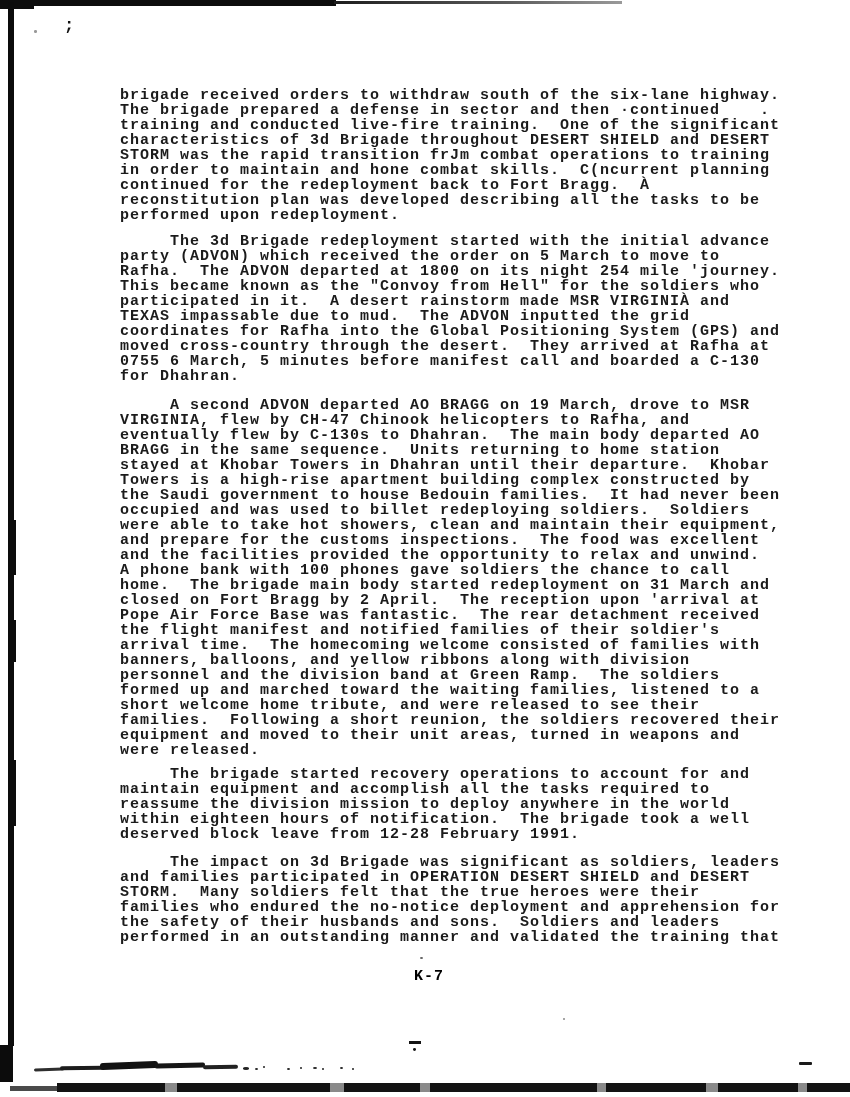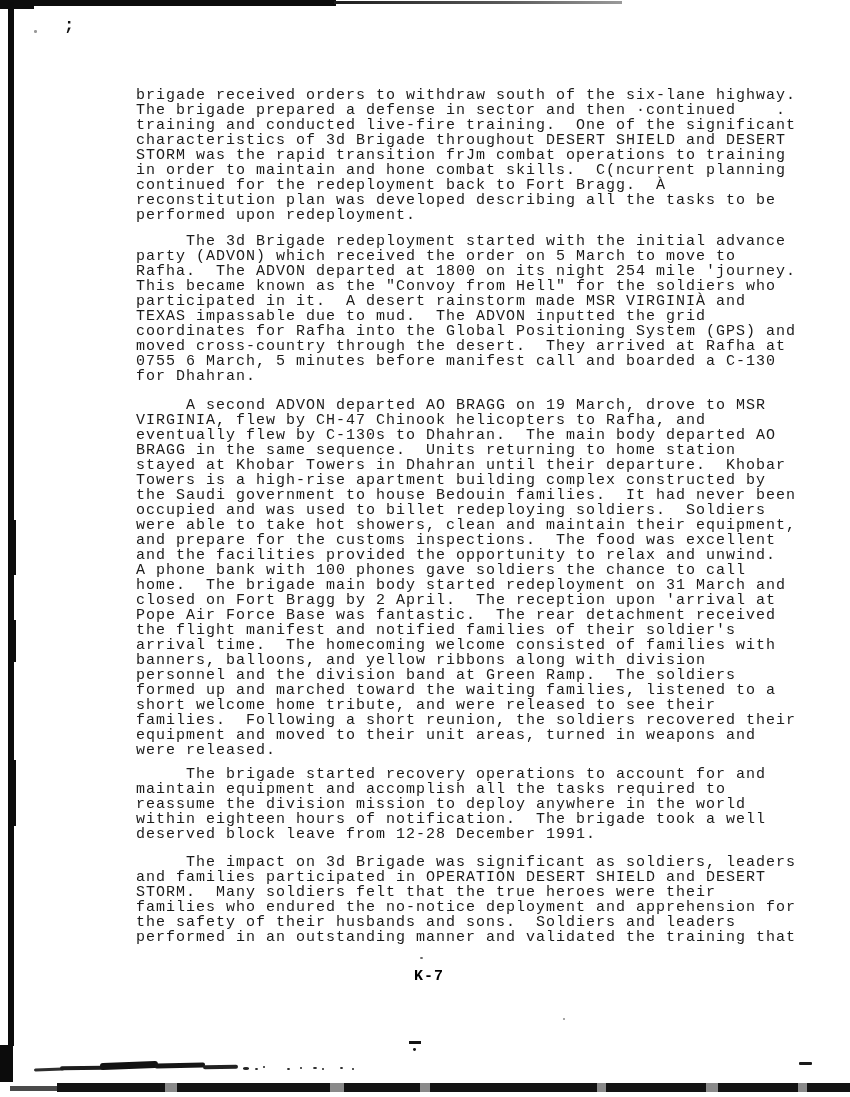--- a/index.html
+++ b/index.html
@@ -6,25 +6,25 @@
   .page{
     position:relative;
     width:850px;height:1097px;
     background:#ffffff;
     overflow:hidden;
     font-family:"Liberation Mono","DejaVu Sans Mono",monospace;
   }
   
   .para{
     position:absolute;
-    left:136px;
+    left:120px;
     font-size:15px;
     line-height:15px;
     letter-spacing:1px;
-    font-weight:400;
+    font-weight:700;
     color:#1b1b1b;
     white-space:pre;
   }
   .page-number{
     position:absolute;
     left:414px;top:969px;
     font-size:15px;line-height:15px;letter-spacing:1px;
     font-weight:700;color:#000000;white-space:pre;
   }
   .top-mark{
@@ -126,21 +126,21 @@
 personnel and the division band at Green Ramp.  The soldiers
 formed up and marched toward the waiting families, listened to a
 short welcome home tribute, and were released to see their
 families.  Following a short reunion, the soldiers recovered their
 equipment and moved to their unit areas, turned in weapons and
 were released.</div>
   <div class="para" style="top:767px">     The brigade started recovery operations to account for and
 maintain equipment and accomplish all the tasks required to
 reassume the division mission to deploy anywhere in the world
 within eighteen hours of notification.  The brigade took a well
-deserved block leave from 12-28 December 1991.</div>
+deserved block leave from 12-28 February 1991.</div>
   <div class="para" style="top:855px">     The impact on 3d Brigade was significant as soldiers, leaders
 and families participated in OPERATION DESERT SHIELD and DESERT
 STORM.  Many soldiers felt that the true heroes were their
 families who endured the no-notice deployment and apprehension for
 the safety of their husbands and sons.  Soldiers and leaders
 performed in an outstanding manner and validated the training that</div>
 
   <div class="page-number">K-7</div>
 
   <div class="speck1"></div>

